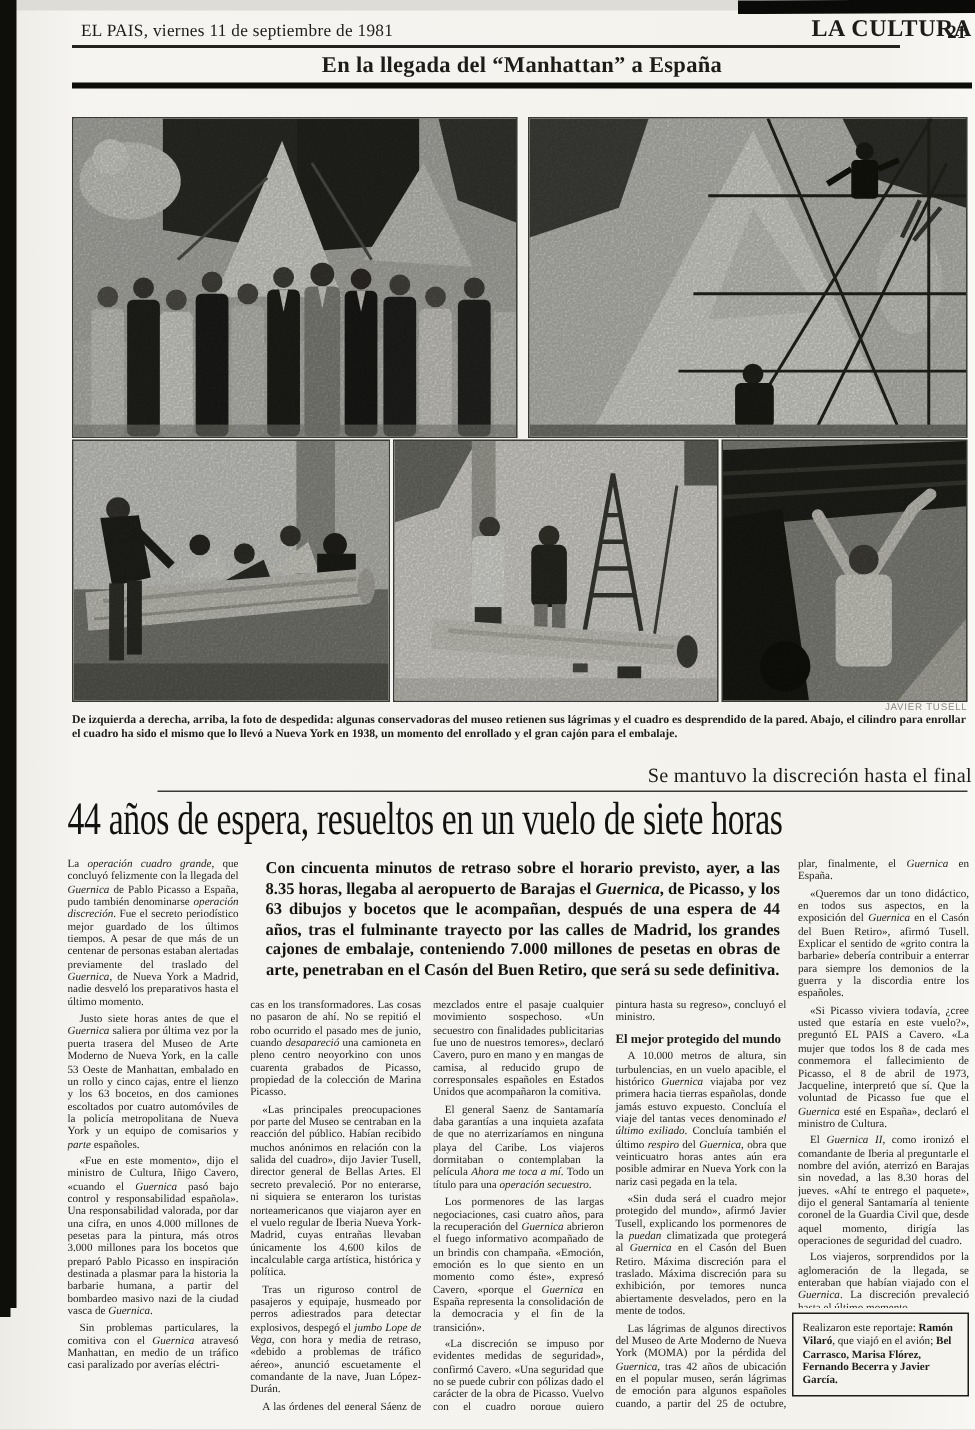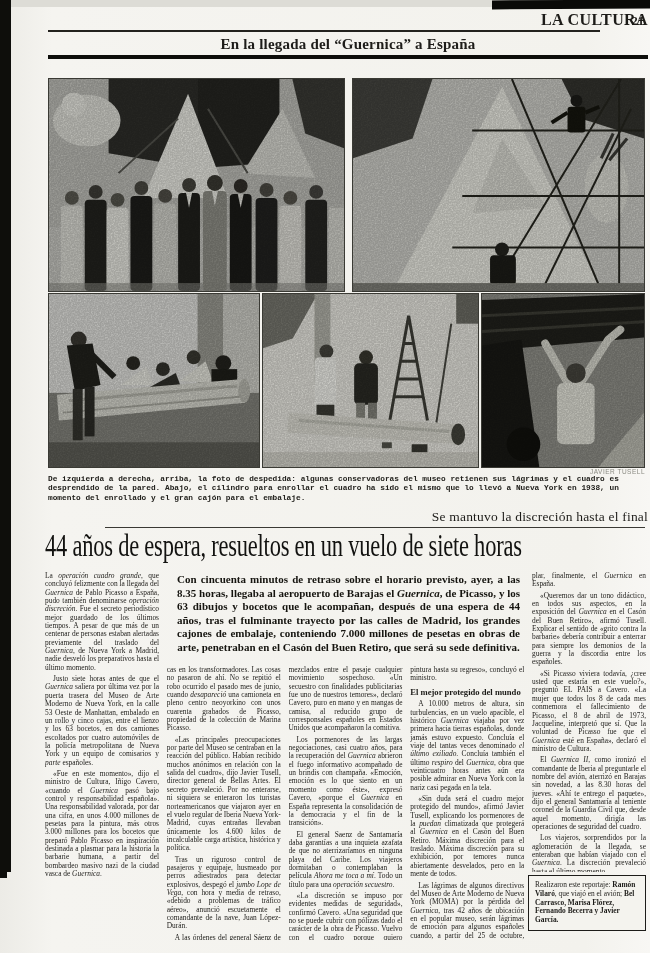--- a/index.html
+++ b/index.html
@@ -24,21 +24,21 @@
   .photo svg{display:block;width:100%;height:100%;}
   .ph1{left:0;top:0;width:297px;height:214px;}
   .ph2{left:304px;top:0;width:293px;height:214px;}
   .ph3{left:0;top:215px;width:212px;height:175px;}
   .ph4{left:214px;top:215px;width:217px;height:175px;}
   .ph5{left:433px;top:215px;width:164px;height:175px;}
 
   .credit{position:absolute;left:345px;top:468px;width:300px;text-align:right;
           font-family:"Liberation Sans",sans-serif;font-size:6.5px;color:#8b8b83;letter-spacing:.5px;}
   .caption{position:absolute;left:48px;top:475px;width:599px;margin:0;
-           font-family:Liberation Mono, monospace;font-weight:bold;font-size:7.8px;line-height:9.4px;color:#21201c;}
+           font-family:Liberation Serif, serif;font-weight:bold;font-size:7.8px;line-height:9.4px;color:#21201c;}
 
   .kicker{position:absolute;left:48px;top:509px;width:600px;text-align:right;font-size:13.5px;letter-spacing:.2px;}
   .kicker-rule{position:absolute;left:105px;top:527px;width:540px;height:1px;background:#3a3934;}
   .headline{position:absolute;left:45px;top:528px;margin:0;width:830px;
             font-size:31px;font-weight:400;letter-spacing:-.3px;white-space:nowrap;
             transform:scaleX(.725);transform-origin:left top;color:#121210;}
 
   .article{position:absolute;left:45px;top:572px;width:601px;height:368px;}
   .intro{position:absolute;left:132px;top:1px;width:343px;
          font-size:11px;line-height:13.6px;font-weight:bold;text-align:justify;text-align-last:center;color:#15140f;}
@@ -56,25 +56,26 @@
 </style>
 </head>
 <body>
 
 <div class="page">
   <div class="scan-band-top"></div>
   <div class="scan-strip-left"></div>
   <div class="scan-bar-top"></div>
 
   <header class="masthead">
+    <span class="mh-left">EL PAIS, viernes 11 de septiembre de 1981</span>
     <span class="mh-center">LA CULTURA</span>
     <span class="mh-page">21</span>
   </header>
   <div class="mh-rule"></div>
-  <div class="banner">En la llegada del “Guernica” a España</div>
+  <div class="banner">En la llegada del “Manhattan” a España</div>
   <div class="thick-rule"></div>
 
   <div class="photos">
 
     <div class="photo ph1">
       <svg viewBox="0 0 297 214" preserveAspectRatio="none">
         <defs>
             <filter id="gA" x="0" y="0" width="100%" height="100%">
               <feTurbulence type="fractalNoise" baseFrequency="0.7" numOctaves="2" stitchTiles="stitch"></feTurbulence>
               <feColorMatrix type="matrix" values="0 0 0 0 0  0 0 0 0 0  0 0 0 0 0  0.6 0.6 0.6 0 0"></feColorMatrix>
@@ -250,31 +251,32 @@
   <div class="kicker-rule"></div>
   <h1 class="headline">44 años de espera, resueltos en un vuelo de siete horas</h1>
 
   <div class="article">
     <div class="intro">Con cincuenta minutos de retraso sobre el horario previsto, ayer, a las 8.35 horas, llegaba al aeropuerto de Barajas el <i>Guernica</i>, de Picasso, y los 63 dibujos y bocetos que le acompañan, después de una espera de 44 años, tras el fulminante trayecto por las calles de Madrid, los grandes cajones de embalaje, conteniendo 7.000 millones de pesetas en obras de arte, penetraban en el Casón del Buen Retiro, que será su sede definitiva.</div>
     <div class="cols">
       <div class="col">
         <p class="cont">La <i>operación cuadro grande</i>, que concluyó felizmente con la llegada del <i>Guernica</i> de Pablo Picasso a España, pudo también denominarse <i>operación discreción</i>. Fue el secreto periodístico mejor guardado de los últimos tiempos. A pesar de que más de un centenar de personas estaban alertadas previamente del traslado del <i>Guernica</i>, de Nueva York a Madrid, nadie desveló los preparativos hasta el último momento.</p>
         <p>Justo siete horas antes de que el <i>Guernica</i> saliera por última vez por la puerta trasera del Museo de Arte Moderno de Nueva York, en la calle 53 Oeste de Manhattan, embalado en un rollo y cinco cajas, entre el lienzo y los 63 bocetos, en dos camiones escoltados por cuatro automóviles de la policía metropolitana de Nueva York y un equipo de comisarios y <i>parte</i> españoles.</p>
         <p>«Fue en este momento», dijo el ministro de Cultura, Iñigo Cavero, «cuando el <i>Guernica</i> pasó bajo control y responsabilidad española». Una responsabilidad valorada, por dar una cifra, en unos 4.000 millones de pesetas para la pintura, más otros 3.000 millones para los bocetos que preparó Pablo Picasso en inspiración destinada a plasmar para la historia la barbarie humana, a partir del bombardeo masivo nazi de la ciudad vasca de <i>Guernica</i>.</p>
+        <p>Sin problemas particulares, la comitiva con el <i>Guernica</i> atravesó Manhattan, en medio de un tráfico casi paralizado por averías eléctri-</p>
       </div>
       <div class="col pad">
         <p class="cont">cas en los transformadores. Las cosas no pasaron de ahí. No se repitió el robo ocurrido el pasado mes de junio, cuando <i>desapareció</i> una camioneta en pleno centro neoyorkino con unos cuarenta grabados de Picasso, propiedad de la colección de Marina Picasso.</p>
         <p>«Las principales preocupaciones por parte del Museo se centraban en la reacción del público. Habían recibido muchos anónimos en relación con la salida del cuadro», dijo Javier Tusell, director general de Bellas Artes. El secreto prevaleció. Por no enterarse, ni siquiera se enteraron los turistas norteamericanos que viajaron ayer en el vuelo regular de Iberia Nueva York-Madrid, cuyas entrañas llevaban únicamente los 4.600 kilos de incalculable carga artística, histórica y política.</p>
         <p>Tras un riguroso control de pasajeros y equipaje, husmeado por perros adiestrados para detectar explosivos, despegó el <i>jumbo Lope de Vega</i>, con hora y media de retraso, «debido a problemas de tráfico aéreo», anunció escuetamente el comandante de la nave, Juan López-Durán.</p>
         <p>A las órdenes del general Sáenz de Santamaría y del director de la Policía, Fernández Dopico, inspectores y  controlaban</p>
       </div>
       <div class="col pad">
         <p class="cont">mezclados entre el pasaje cualquier movimiento sospechoso. «Un secuestro con finalidades publicitarias fue uno de nuestros temores», declaró Cavero, puro en mano y en mangas de camisa, al reducido grupo de corresponsales españoles en Estados Unidos que acompañaron la comitiva.</p>
+        <p>El general Saenz de Santamaría daba garantías a una inquieta azafata de que no aterrizaríamos en ninguna playa del Caribe. Los viajeros dormitaban o contemplaban la película <i>Ahora me toca a mí</i>. Todo un título para una <i>operación secuestro</i>.</p>
         <p>Los pormenores de las largas negociaciones, casi cuatro años, para la recuperación del <i>Guernica</i> abrieron el fuego informativo acompañado de un brindis con champaña. «Emoción, emoción es lo que siento en un momento como éste», expresó Cavero, «porque el <i>Guernica</i> en España representa la consolidación de la democracia y el fin de la transición».</p>
-        <p>El general Saenz de Santamaría daba garantías a una inquieta azafata de que no aterrizaríamos en ninguna playa del Caribe. Los viajeros dormitaban o contemplaban la película <i>Ahora me toca a mí</i>. Todo un título para una <i>operación secuestro</i>.</p>
         <p>«La discreción se impuso por evidentes medidas de seguridad», confirmó Cavero. «Una seguridad que no se puede cubrir con pólizas dado el carácter de la obra de Picasso. Vuelvo con el cuadro porque quiero asociarme a la suerte de la</p>
       </div>
       <div class="col pad">
         <p class="cont">pintura hasta su regreso», concluyó el ministro.</p>
         <h3 class="subhead">El mejor protegido del mundo</h3>
         <p>A 10.000 metros de altura, sin turbulencias, en un vuelo apacible, el histórico <i>Guernica</i> viajaba por vez primera hacia tierras españolas, donde jamás estuvo expuesto. Concluía el viaje del tantas veces denominado <i>el último exiliado</i>. Concluía también el último <i>respiro</i> del <i>Guernica</i>, obra que veinticuatro horas antes aún era posible admirar en Nueva York con la nariz casi pegada en la tela.</p>
         <p>«Sin duda será el cuadro mejor protegido del mundo», afirmó Javier Tusell, explicando los pormenores de la <i>puedan</i> climatizada que protegerá al <i>Guernica</i> en el Casón del Buen Retiro. Máxima discreción para el traslado. Máxima discreción para su exhibición, por temores nunca abiertamente desvelados, pero en la mente de todos.</p>
         <p>Las lágrimas de algunos directivos del Museo de Arte Moderno de Nueva York (MOMA) por la pérdida del <i>Guernica</i>, tras 42 años de ubicación en el popular museo, serán lágrimas de emoción para algunos españoles cuando, a partir del 25 de octubre, puedan contem-</p>
       </div>
       <div class="col c5">

